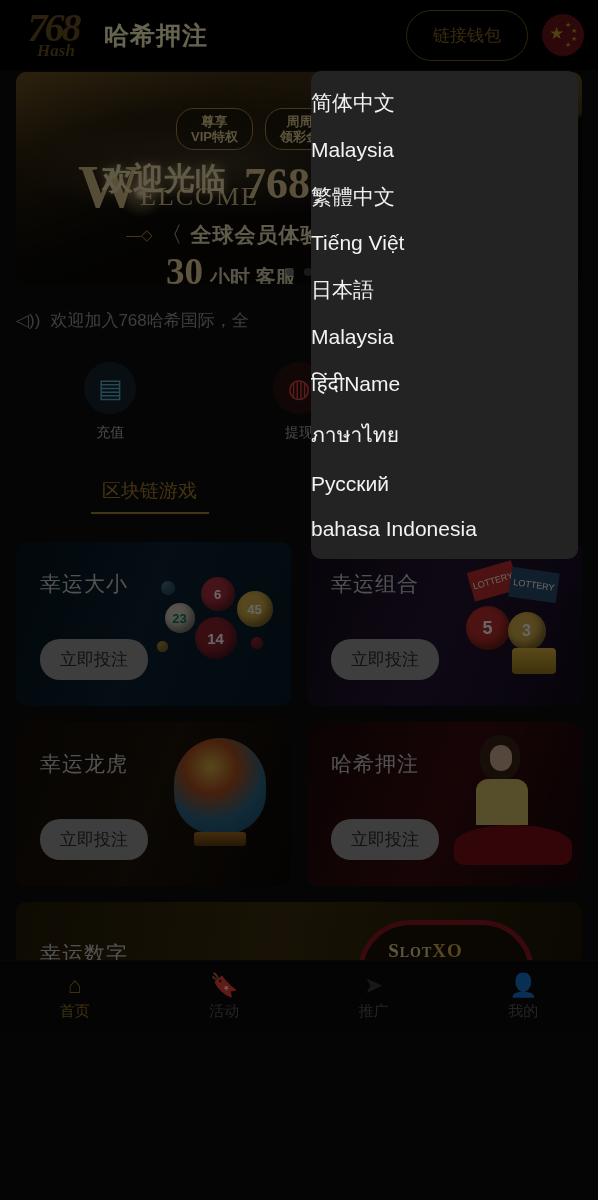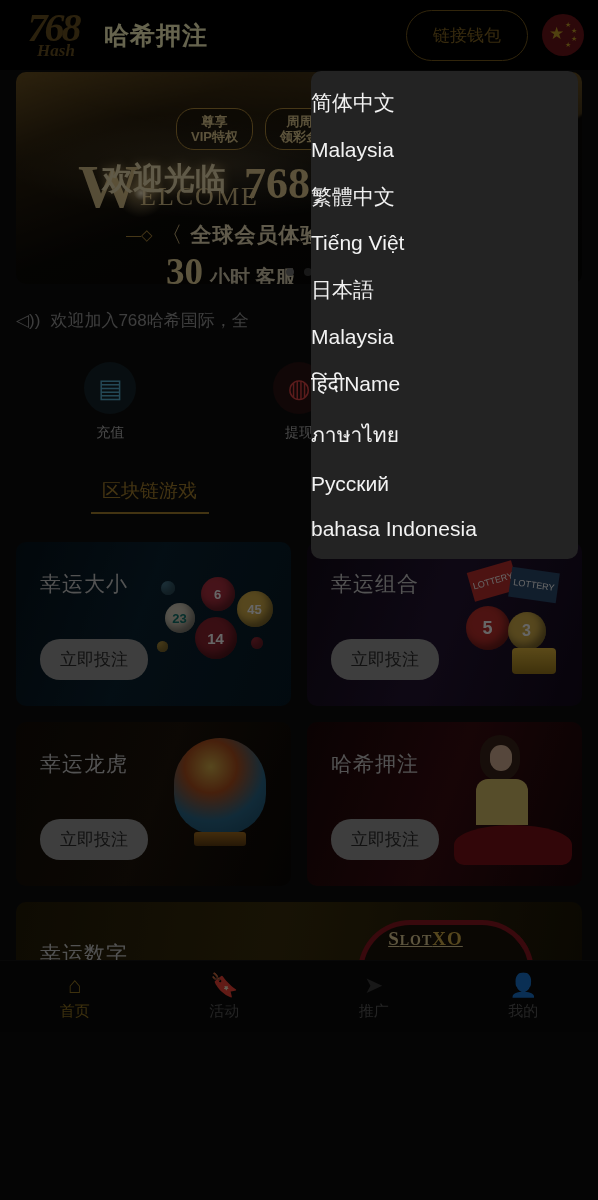--- a/index.html
+++ b/index.html
@@ -455,21 +455,21 @@
           </div>
         </div>
         <button class="c-btn">立即投注</button>
       </div>
 
       <div class="card wide c-lucky-number">
         <div class="c-title">幸运数字</div>
         <div class="c-art">
           <div style="position:relative;width:220px;height:110px;">
             <div style="position:absolute;left:22px;top:8px;width:176px;height:52px;border-radius:60px 60px 0 0;background:#1a1208;border:5px solid #8e1620;"></div>
-            <div style="position:absolute;left:52px;top:16px;color:#e8d49a;font-size:19px;font-weight:700;letter-spacing:1px;font-family:'Liberation Serif',serif;text-decoration:underline;">S<span style="font-size:14px;">LOT</span><span style="color:#d8b24a;">XO</span></div>
+            <div style="position:absolute;left:52px;top:28px;color:#e8d49a;font-size:19px;font-weight:700;letter-spacing:1px;font-family:'Liberation Serif',serif;">S<span style="font-size:14px;">LOT</span><span style="color:#d8b24a;">XO</span></div>
             <div style="position:absolute;left:42px;top:62px;width:136px;height:40px;background:linear-gradient(#e2b83c,#a8801c);border-radius:5px;display:flex;align-items:center;justify-content:center;gap:5px;">
               <span style="width:36px;height:30px;background:#f2f2ee;color:#b02028;font-size:24px;font-weight:700;display:flex;align-items:center;justify-content:center;">7</span>
               <span style="width:36px;height:30px;background:#f2f2ee;color:#b02028;font-size:24px;font-weight:700;display:flex;align-items:center;justify-content:center;">7</span>
               <span style="width:36px;height:30px;background:#f2f2ee;color:#b02028;font-size:24px;font-weight:700;display:flex;align-items:center;justify-content:center;">7</span>
             </div>
           </div>
         </div>
         <button class="c-btn">立即投注</button>
       </div>
 

